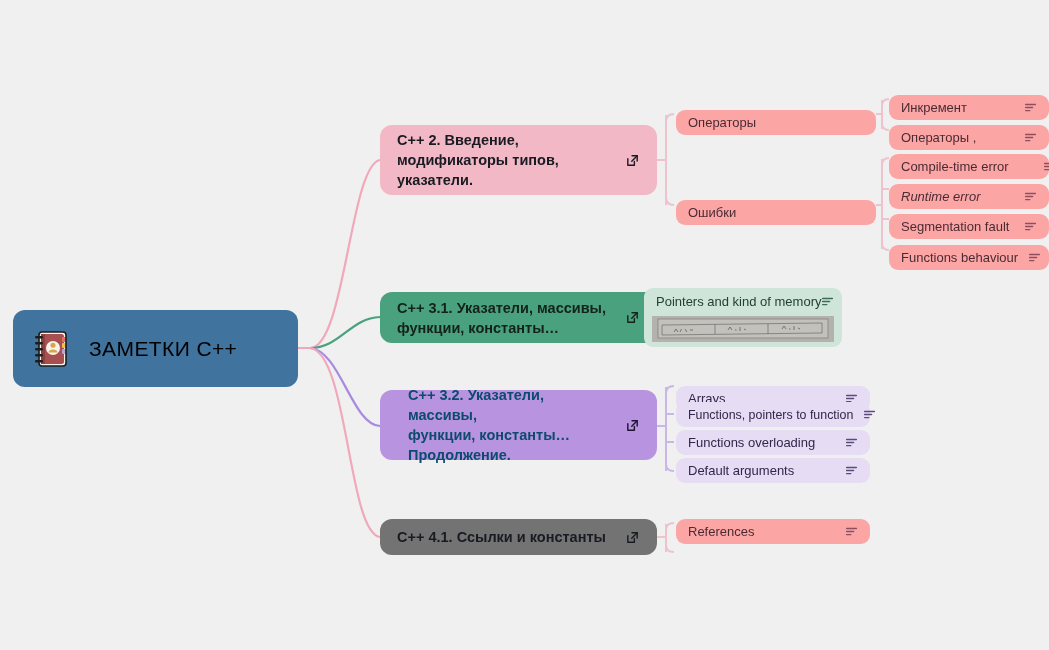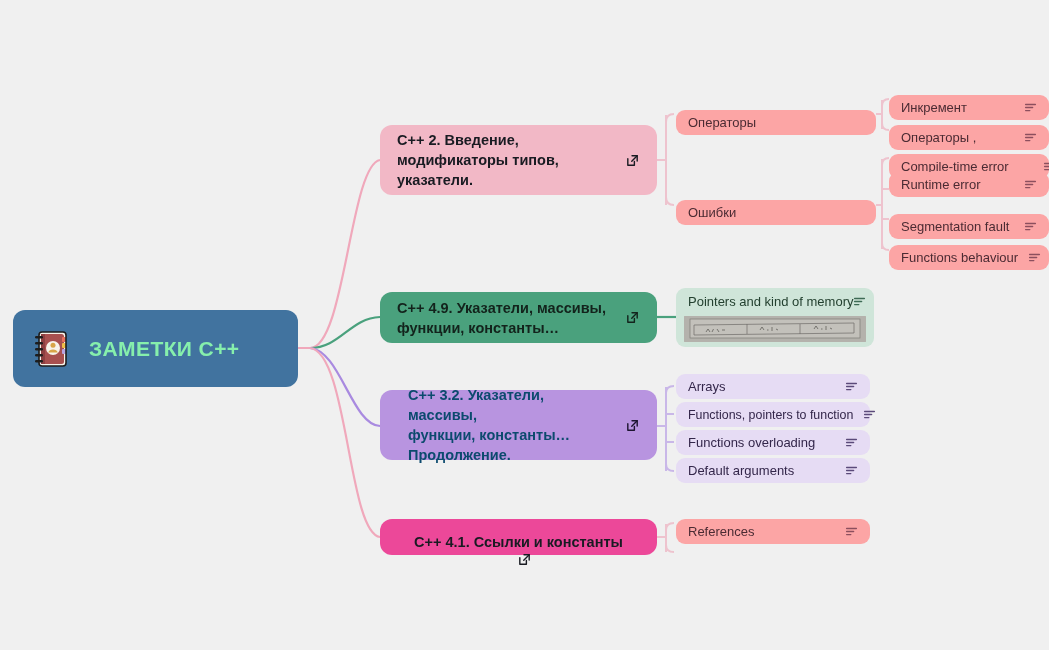--- a/index.html
+++ b/index.html
@@ -19,38 +19,38 @@
   .root{
     left:13px;top:310px;width:285px;height:77px;
     background:#41739f;border-radius:12px;
     padding:0 18px;
   }
   .root .rootIcon{
     width:42px;height:42px;flex:0 0 42px;margin-right:16px;
     position:relative;
   }
   .root .rootLabel{
-    color:#86efac;font-size:21px;font-weight:bold;letter-spacing:.4px;
+    color:#000000;font-size:21px;font-weight:normal;letter-spacing:.4px;
     white-space:nowrap;
   }
 
   
   .l1{
     border-radius:12px;padding:13px 17px;
     font-size:14.5px;font-weight:bold;line-height:20px;
     color:#191b22;
     align-items:center;
   }
   .l1 .txt{flex:1 1 auto;white-space:pre-line;}
   .l1 .ext{flex:0 0 auto;margin-left:12px;display:flex;align-items:center;}
 
   .l1-pink{background:#f2b8c6;}
   .l1-green{background:#4aa17d;color:#13231c;}
   .l1-purple{background:#b894e0;color:#0c4a6e;padding-left:28px;}
-  .l1-pink2{background:#ec4899;flex-direction:column;}
+  .l1-pink2{background:#737373;}
 
   #n-cpp2{left:380px;top:125px;width:277px;height:70px;}
   #n-cpp31{left:380px;top:292px;width:277px;height:51px;}
   #n-cpp32{left:380px;top:390px;width:277px;height:70px;}
   #n-cpp41{left:380px;top:519px;width:277px;height:36px;}
 
   
   .l2{
     border-radius:9px;padding:0 12px;font-size:13px;
     height:25px;align-items:center;
@@ -61,38 +61,38 @@
   .t-pink{background:#fca5a5;color:#4b2b33;margin-top:8px;}
   .t-green{background:#cfe5d9;color:#23402f;}
   .t-purple{background:#e6dcf4;color:#33264a;}
 
   #n-operators{left:676px;top:102px;width:200px;height:25px;}
   #n-errors  {left:676px;top:192px;width:200px;height:25px;}
 
   #n-increment{left:889px;top:87px;width:160px;height:25px;}
   #n-comma    {left:889px;top:117px;width:160px;height:25px;}
   #n-compile  {left:889px;top:146px;width:160px;height:25px;gap:24px;}
-  #n-runtime  {left:889px;top:164px;width:160px;height:25px;}
+  #n-runtime  {left:889px;top:176px;width:160px;height:25px;font-style:italic;}
   #n-segfault {left:889px;top:206px;width:160px;height:25px;}
   #n-undef    {left:889px;top:237px;width:160px;height:25px;}
 
   
   #n-pointers{
-    left:676px;top:288px;width:198px;height:59px;
+    left:644px;top:288px;width:198px;height:59px;
     border-radius:9px;padding:0;display:block;
   }
   #n-pointers .ptrow{display:flex;align-items:center;height:26px;padding:0 12px;box-sizing:border-box;}
   #n-pointers .ptrow .txt{flex:1 1 auto;white-space:nowrap;font-size:13px;}
   #n-pointers .thumbwrap{padding:2px 8px 0 8px;box-sizing:border-box;}
   .thumb{
     width:182px;height:26px;display:block;border-radius:1px;
     background:#b6b4ae;
   }
 
-  #n-arrays  {left:676px;top:374px;width:194px;height:25px;}
+  #n-arrays  {left:676px;top:386px;width:194px;height:25px;}
   #n-funcptr {left:676px;top:402px;width:194px;height:25px;}
   #n-funcovl {left:676px;top:430px;width:194px;height:25px;}
   #n-defarg  {left:676px;top:458px;width:194px;height:25px;}
 
   #n-references{left:676px;top:511px;width:194px;height:25px;}
   #n-constants {left:676px;top:539px;width:194px;height:25px;}
 
   .l2#n-funcptr .txt{font-size:12.4px;}
 
   svg{display:block;}
@@ -246,21 +246,21 @@
     <span class="noteico">
       <svg width="13" height="13" viewBox="0 0 14 14">
         <rect x="1" y="3" width="12" height="1.5" rx=".75" fill="#8c4f5e"></rect>
         <rect x="1" y="6.3" width="9" height="1.5" rx=".75" fill="#8c4f5e"></rect>
         <rect x="1" y="9.6" width="6" height="1.5" rx=".75" fill="#8c4f5e"></rect>
       </svg>
     </span>
   </div>
 
   <div class="node l1 l1-green" id="n-cpp31">
-    <span class="txt">C++ 4.9. Указатели, массивы,
+    <span class="txt">C++ 3.1. Указатели, массивы,
 функции, константы…</span>
     <span class="ext">
       <svg width="15" height="15" viewBox="0 0 16 16">
         <path d="M3,6 L3,13 L10,13 L10,9" fill="none" stroke="#13231c" stroke-width="1.5" stroke-linecap="round" stroke-linejoin="round"></path>
         <path d="M7.5,3 L13,3 L13,8.5" fill="none" stroke="#13231c" stroke-width="1.5" stroke-linecap="round" stroke-linejoin="round"></path>
         <path d="M13,3 L7.2,8.8" fill="none" stroke="#13231c" stroke-width="1.5" stroke-linecap="round"></path>
       </svg>
     </span>
   </div>
 

